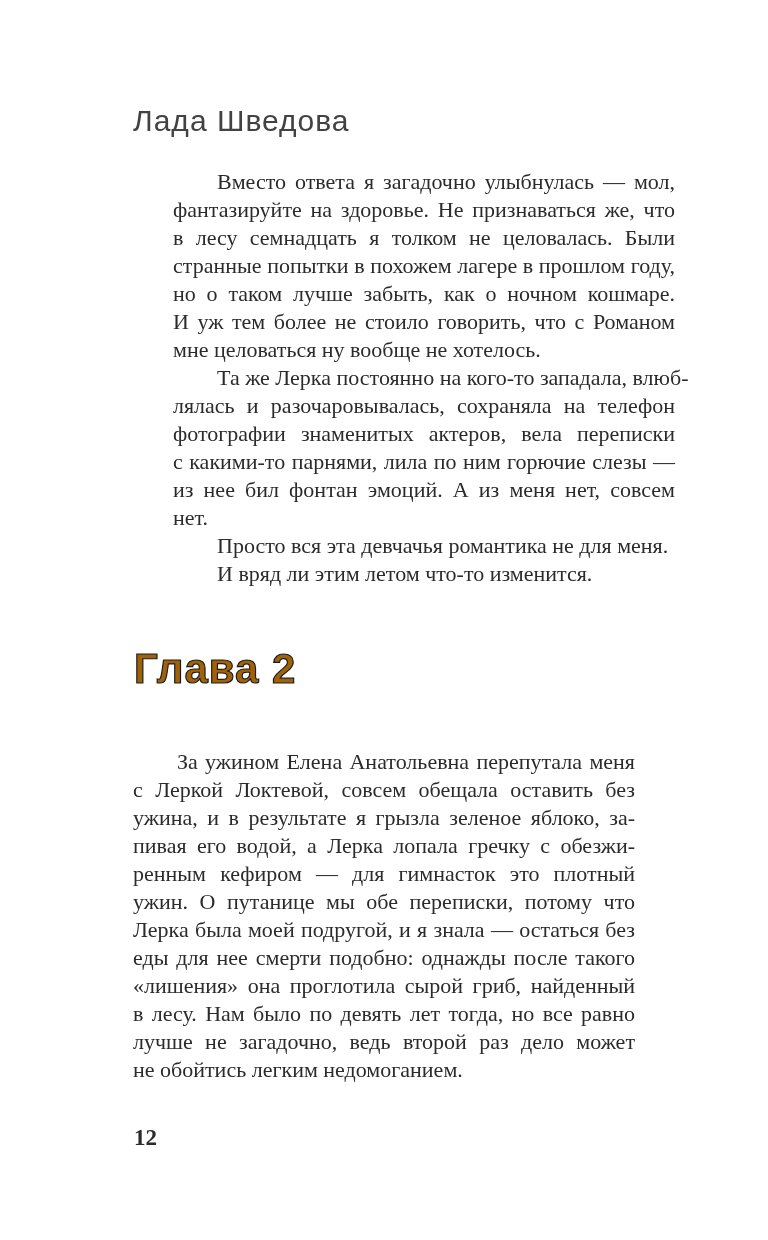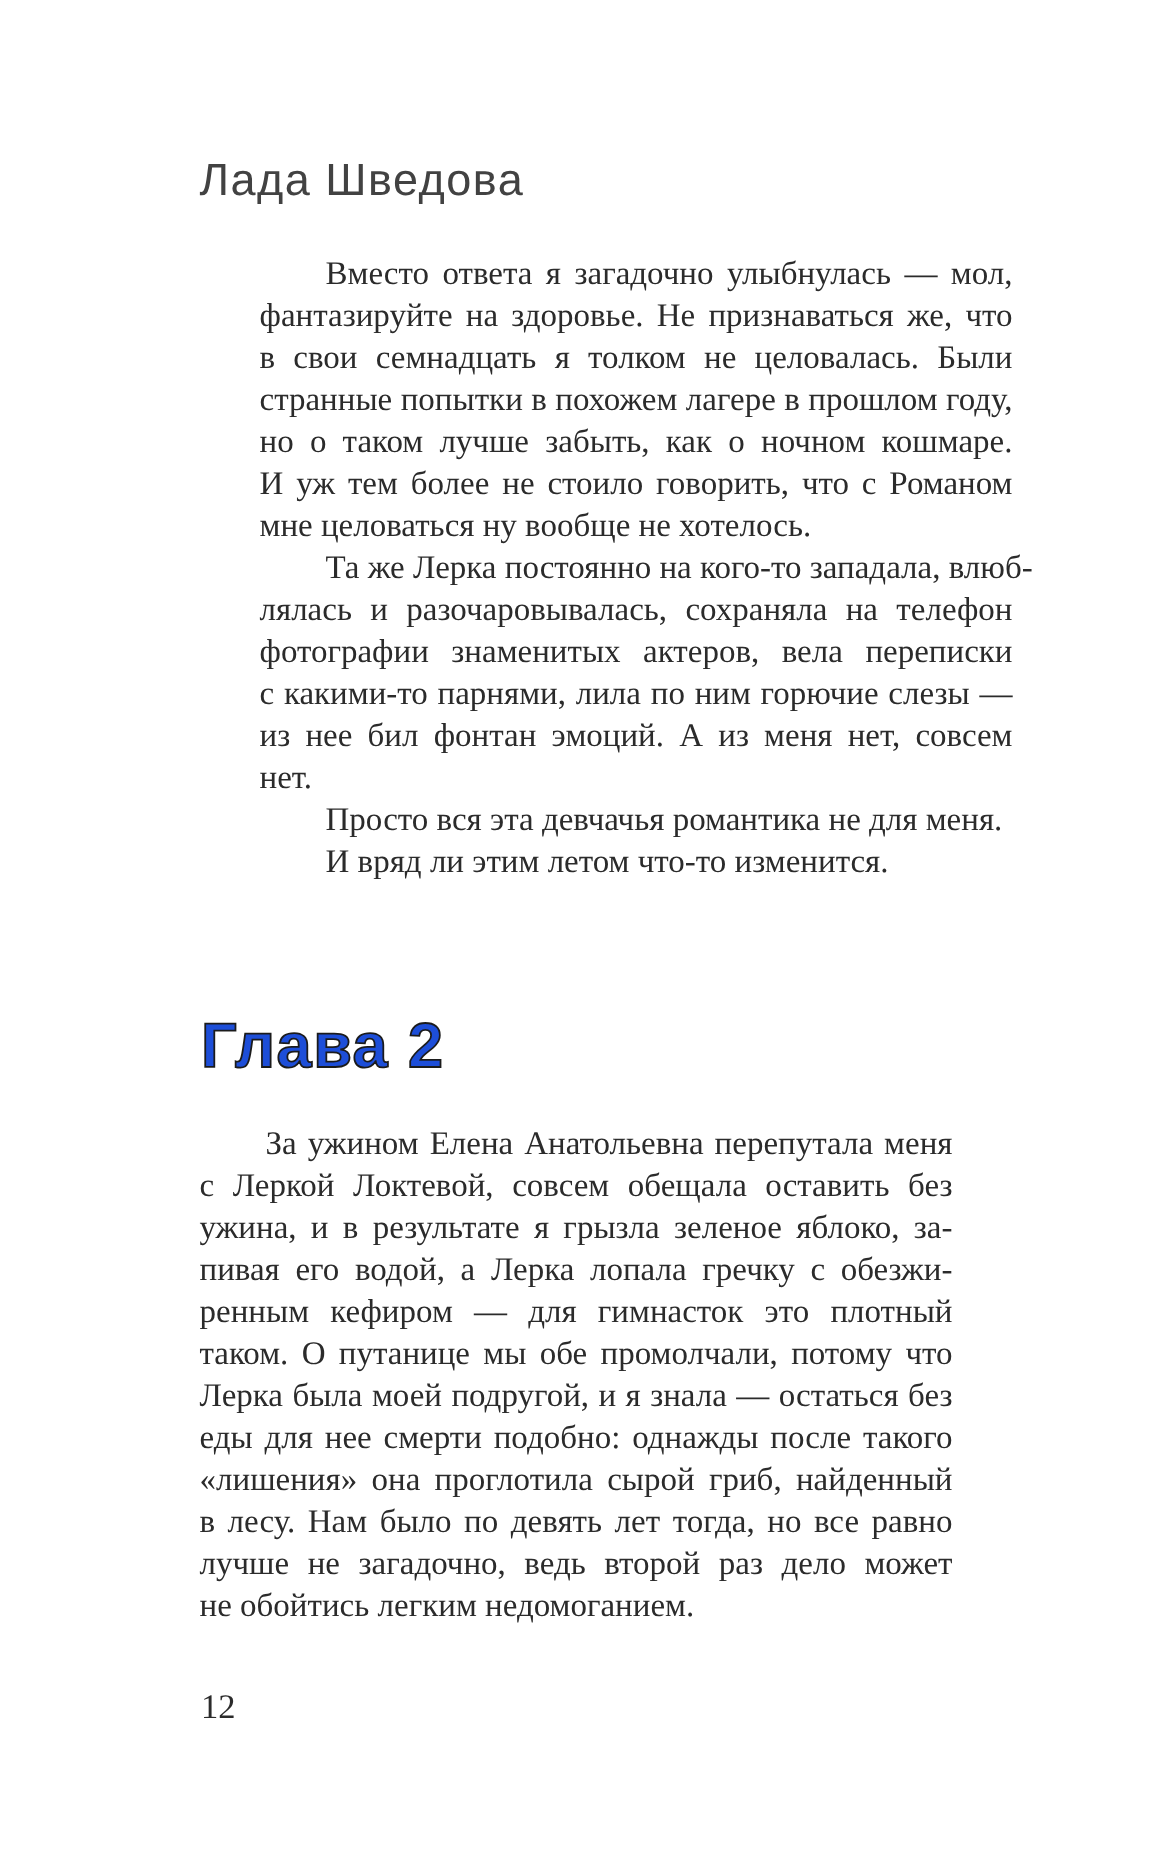--- a/index.html
+++ b/index.html
@@ -50,53 +50,54 @@
     text-indent: 44px;
   }
   .line.last {
     text-align-last: left;
   }
   .section-intro { top: 168px; margin-left: 40px; }
   .section-chapter2 { top: 748px; }
   .chapter-heading {
     position: absolute;
     left: 134px;
-    top: 676px;
+    top: 648px;
     margin: 0;
     font-family: "Liberation Sans", sans-serif;
     font-weight: 900;
     font-size: 42px;
     line-height: 1;
     letter-spacing: 1px;
-    color: #1d4ed8;
+    color: #a16207;
     -webkit-text-stroke: 1.2px #1b1b1b;
     white-space: nowrap;
   }
   .page-number {
     position: absolute;
     left: 134px;
     top: 1124px;
     font-family: "Liberation Serif", serif;
     font-size: 23px;
     line-height: 28px;
     color: #2b2b2b;
+    font-weight: bold;
   }
 </style>
 </head>
 <body>
 
 <div class="page">
 
   <div class="running-header">Лада Шведова</div>
 
   <div class="text-block section-intro">
       <div class="para">
         <div class="line first">Вместо ответа я загадочно улыбнулась — мол,</div>
         <div class="line">фантазируйте на здоровье. Не признаваться же, что</div>
-        <div class="line">в свои семнадцать я толком не целовалась. Были</div>
+        <div class="line">в лесу семнадцать я толком не целовалась. Были</div>
         <div class="line">странные попытки в похожем лагере в прошлом году,</div>
         <div class="line">но о таком лучше забыть, как о ночном кошмаре.</div>
         <div class="line">И уж тем более не стоило говорить, что с Романом</div>
         <div class="line last">мне целоваться ну вообще не хотелось.</div>
       </div>
       <div class="para">
         <div class="line first">Та же Лерка постоянно на кого-то западала, влюб-</div>
         <div class="line">лялась и разочаровывалась, сохраняла на телефон</div>
         <div class="line">фотографии знаменитых актеров, вела переписки</div>
         <div class="line">с какими-то парнями, лила по ним горючие слезы —</div>
@@ -113,21 +114,21 @@
 
   <h2 class="chapter-heading">Глава 2</h2>
 
   <div class="text-block section-chapter2">
       <div class="para">
         <div class="line first">За ужином Елена Анатольевна перепутала меня</div>
         <div class="line">с Леркой Локтевой, совсем обещала оставить без</div>
         <div class="line">ужина, и в результате я грызла зеленое яблоко, за-</div>
         <div class="line">пивая его водой, а Лерка лопала гречку с обезжи-</div>
         <div class="line">ренным кефиром — для гимнасток это плотный</div>
-        <div class="line">таком. О путанице мы обе промолчали, потому что</div>
+        <div class="line">ужин. О путанице мы обе переписки, потому что</div>
         <div class="line">Лерка была моей подругой, и я знала — остаться без</div>
         <div class="line">еды для нее смерти подобно: однажды после такого</div>
         <div class="line">«лишения» она проглотила сырой гриб, найденный</div>
         <div class="line">в лесу. Нам было по девять лет тогда, но все равно</div>
         <div class="line">лучше не загадочно, ведь второй раз дело может</div>
         <div class="line last">не обойтись легким недомоганием.</div>
       </div>
     </div>
 
   <div class="page-number">12</div>

